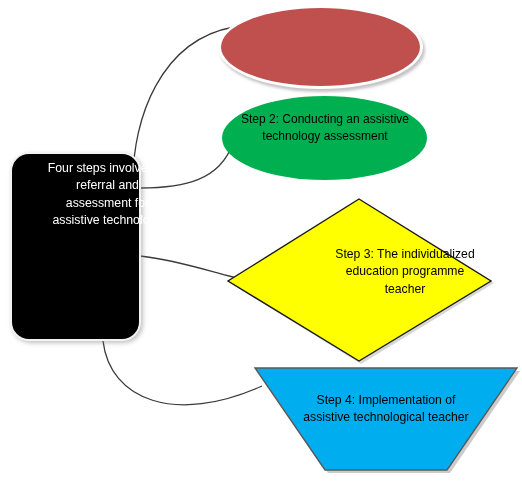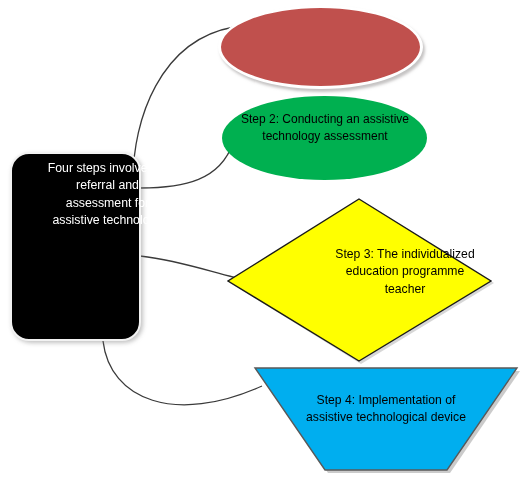--- a/index.html
+++ b/index.html
@@ -147,15 +147,15 @@
   <div id="hub-node"></div>
   <div id="hub-label" class="node-text">Four steps involved in referral and assessment for assistive technology</div>
 
   <div id="step1-shape"></div>
 
   <div id="step2-shape"></div>
   <div id="step2-label" class="node-text">Step 2: Conducting an assistive technology assessment</div>
 
   <div id="step3-label" class="node-text">Step 3: The individualized education programme teacher</div>
 
-  <div id="step4-label" class="node-text">Step 4: Implementation of assistive technological device</div>
+  <div id="step4-label" class="node-text">Step 4: Implementation of assistive technological teacher</div>
 
 </div>
 
 </body></html>

